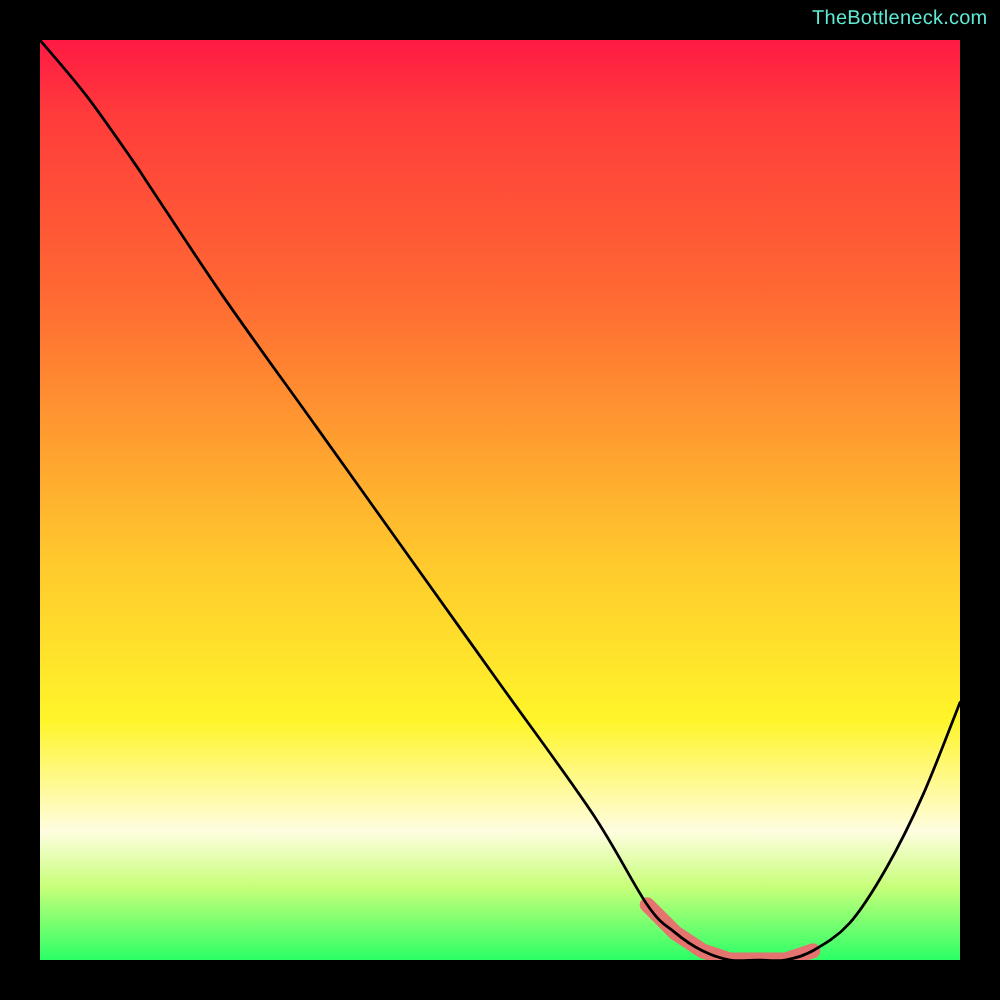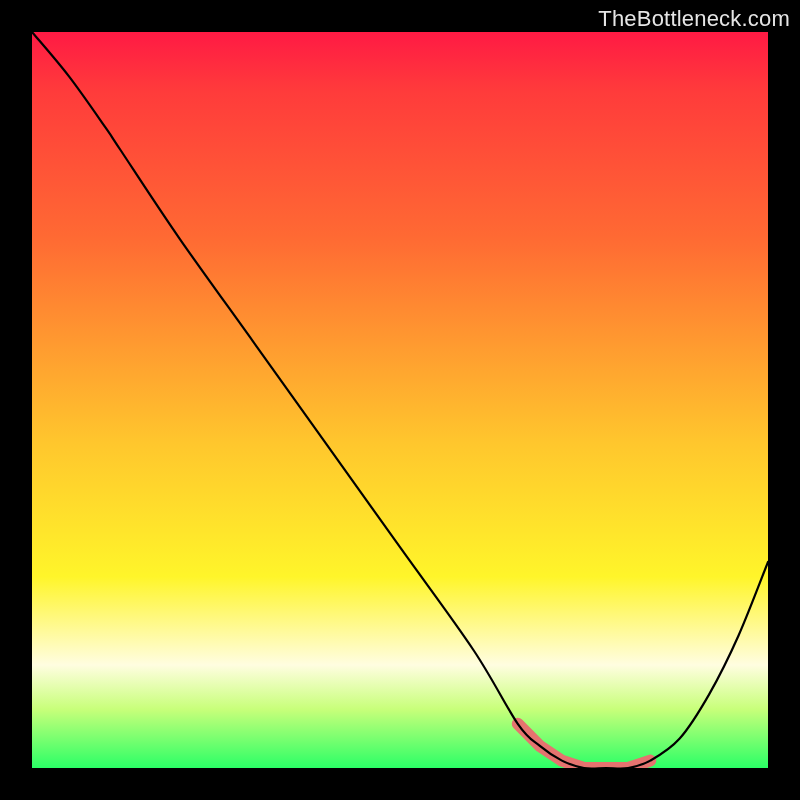--- a/index.html
+++ b/index.html
@@ -64,22 +64,22 @@
     fill: none;
     stroke: #e5736f;
     stroke-width: 12;
     stroke-linecap: round;
     stroke-linejoin: round;
   }
   .watermark {
     position: absolute;
     top: 6px;
     right: 10px;
-    color: #e5e5e5;
-    font-size: 22px;
+    color: #5eead4;
+    font-size: 16px;
     letter-spacing: 0.2px;
     user-select: none;
   }
 </style>
 </head>
 <body>
 
 <div class="outer">
   <div class="watermark">TheBottleneck.com</div>
 

